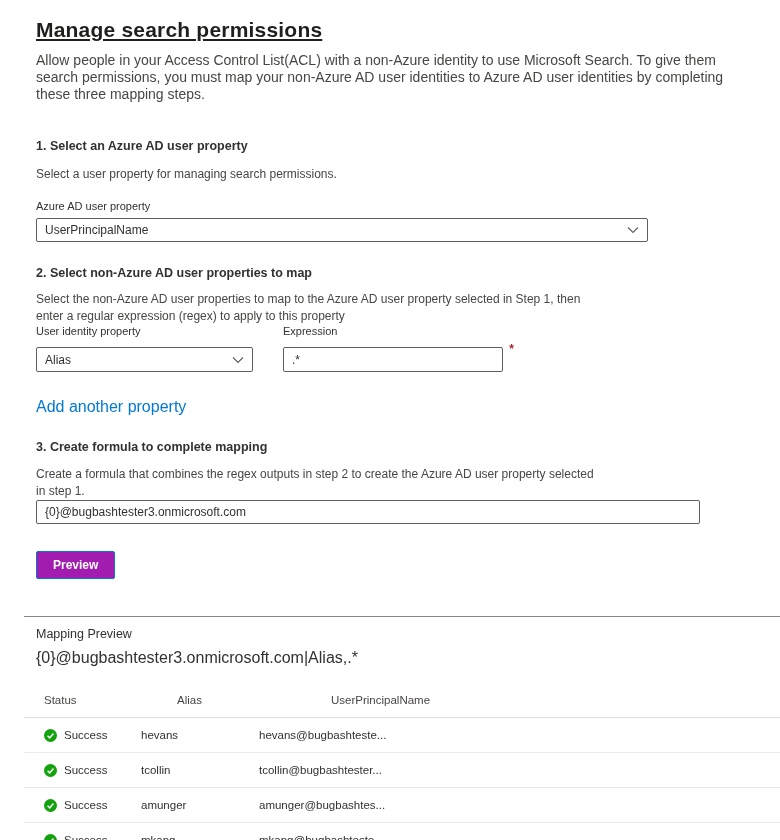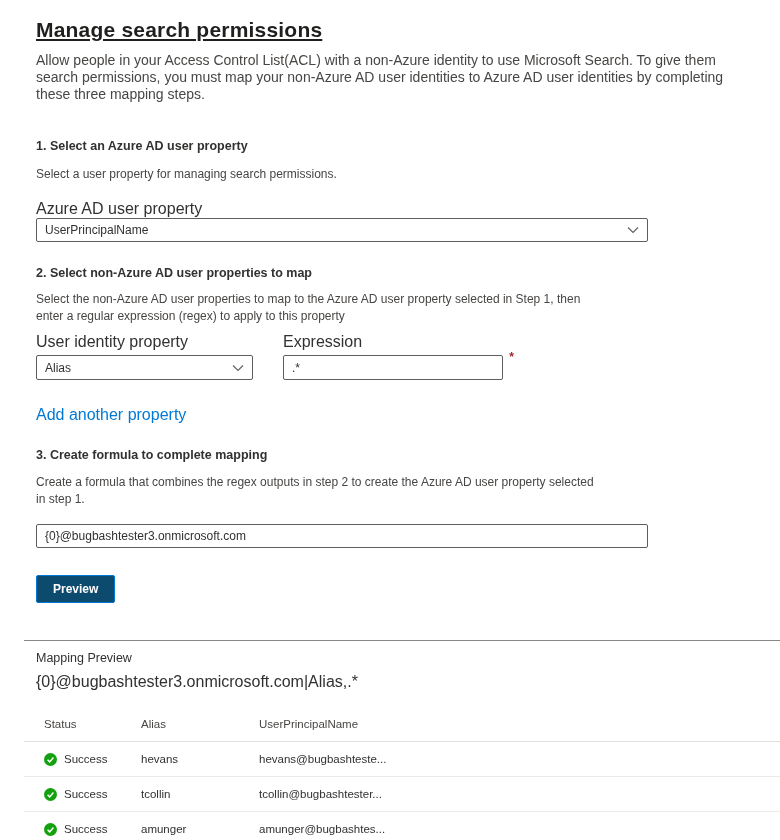--- a/index.html
+++ b/index.html
@@ -9,65 +9,65 @@
 
   .page-title { font-size:21px; font-weight:700; color:#201f1e; letter-spacing:.2px;text-decoration:underline; }
   .page-desc { margin-top:10px; font-size:14px; line-height:17px; color:#484644; max-width:744px; }
 
   .step-heading { font-size:12.5px; font-weight:700; color:#323130; }
   .step-desc { font-size:12px; line-height:17px; color:#484644; }
 
   .s1-head { margin-top:36px; }
   .s1-desc { margin-top:13px; }
 
-  .field-label { font-size:16px; color:#323130; height:16px; }
+  .field-label { font-size:11px; color:#323130; height:16px; }
   .label-1 { margin-top:17px; }
 
   .dropdown, .textfield {
     height:24px; border:1px solid #605e5c; border-radius:2px; background:#fff;
     display:flex; align-items:center; padding:0 8px; font-size:12px; color:#323130;
   }
   .dropdown { justify-content:space-between; cursor:pointer; }
   .dd-wide { width:612px; margin-top:2px; }
   .chev { flex:0 0 auto; margin-left:8px; display:block; }
 
   .s2-head { margin-top:24px; }
   .s2-desc { margin-top:11px; max-width:560px; }
 
-  .fields-row { margin-top:8px; display:flex; gap:30px; }
+  .fields-row { margin-top:0; display:flex; gap:30px; }
   .fg-1 { width:217px; }
   .fg-2 { width:220px; }
   .fg .field-label { margin-bottom:6px; }
   .fg .dropdown { width:100%; height:25px; }
   .input-wrap { position:relative; width:100%; }
   .textfield input, input.textfield {
     width:100%; height:25px; border:1px solid #605e5c; border-radius:2px;
     font-family:"Liberation Sans", sans-serif; font-size:12px; color:#323130; padding:0 8px; outline:none;
   }
   .req { position:absolute; top:-5px; right:-11px; color:#a4262c; font-size:12px; font-weight:700; }
 
   .add-link { margin-top:26px; font-size:16px; color:#0078d4; cursor:pointer; width:fit-content; }
 
   .s3-head { margin-top:24px; }
   .s3-desc { margin-top:12px; max-width:565px; }
 
-  input.formula { margin-top:16px; width:612px; height:24px; }
+  input.formula { margin-top:0; width:664px; height:24px; }
 
-  .btn-primary { margin-top:9px; display:inline-block; background:#0c4a6e; color:#fff;
+  .btn-primary { margin-top:9px; display:inline-block; background:#a21caf; color:#fff;
     border:1px solid #0078d4; border-radius:2px; font-family:"Liberation Sans", sans-serif;
     font-size:12px; font-weight:700; padding:6px 16px; cursor:pointer; }
 
   .preview-section { margin-left:-12px; width:756px; margin-top:37px; }
   .divider { height:1px; background:#8a8886; width:100%; }
   .mp-title { margin:10px 0 0 12px; font-size:12.5px; color:#323130; }
   .mp-formula { margin:8px 0 0 12px; font-size:16px; color:#323130; }
 
   .tbl { margin-top:16px; }
   .tbl-header { display:flex; align-items:center; height:35px; padding-left:20px;
-    border-bottom:1px solid #e1dfdd; font-size:11.5px; color:#484644; }
+    border-bottom:1px solid #e1dfdd; font-size:11.5px; color:#484644;gap:36px; }
   .tbl-row { display:flex; align-items:center; height:35px; padding-left:20px;
     border-bottom:1px solid #edebe9; font-size:11.5px; color:#323130; }
   .col-status { width:97px; display:flex; align-items:center; gap:7px; }
   .col-alias { width:118px; }
   .col-upn { flex:1; }
   .check-icon { display:block; flex:0 0 auto; }
 </style>
 </head>
 <body>
 

